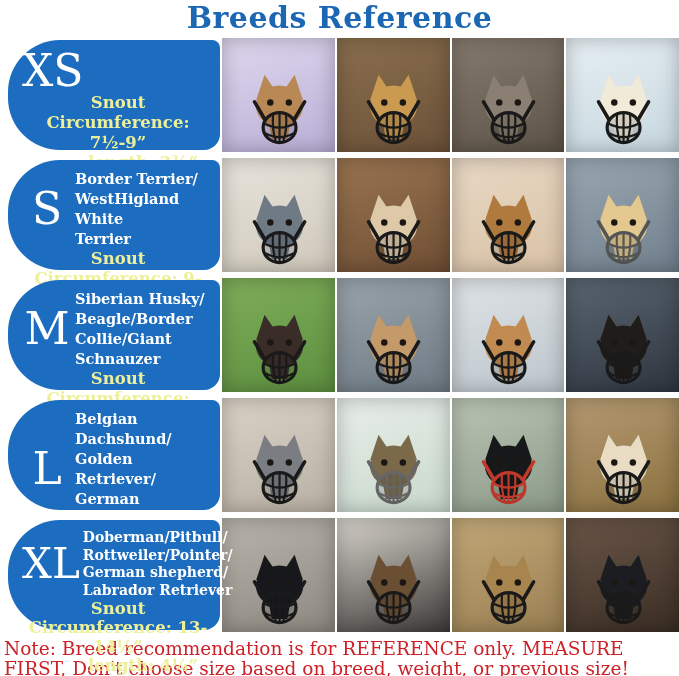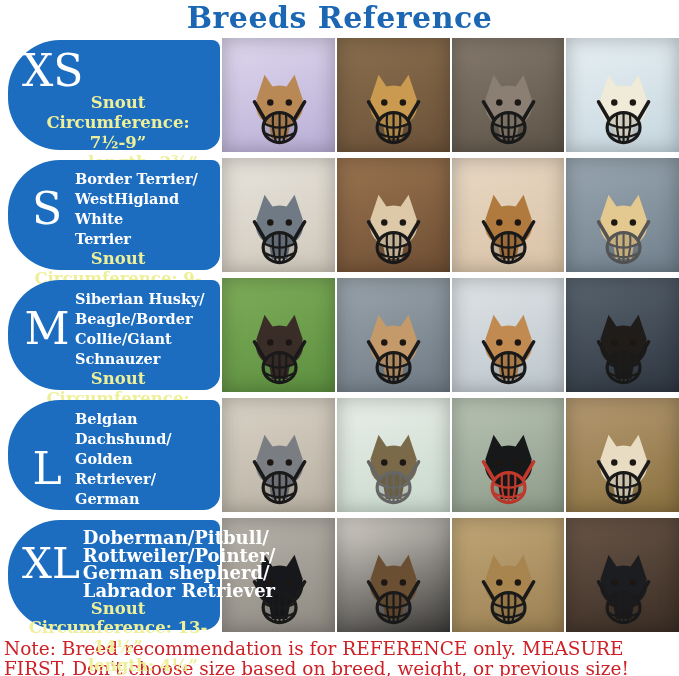--- a/index.html
+++ b/index.html
@@ -29,21 +29,21 @@
   .breeds{
     margin-left:3px;color:var(--text_white,#fff);font-weight:700;
     font-size:14.5px;line-height:20px;white-space:pre-line;
   }
   .measures{flex:0 0 auto;padding-bottom:2px;}
   .snout,.len{
     color:var(--measure_yellow,#eef099);font-weight:700;
     font-size:16.5px;line-height:20px;text-align:center;
   }
   .len{padding-left:50px;}
-  .row-tight .breeds{font-size:18px;line-height:17.5px;}
+  .row-tight .breeds{font-size:14px;line-height:17.5px;}
   .row-tight .letter{font-size:42px;}
   .row-tight .snout,.row-tight .len{line-height:19px;}
   .photos{
     position:absolute;left:222px;right:0;top:0;bottom:0;
     display:flex;gap:2px;background:#fff;
   }
   .photo{
     flex:1;margin:0;position:relative;overflow:hidden;
     background:linear-gradient(160deg,var(--bg1,#bbb),var(--bg2,#888));
     display:flex;align-items:flex-end;justify-content:center;

